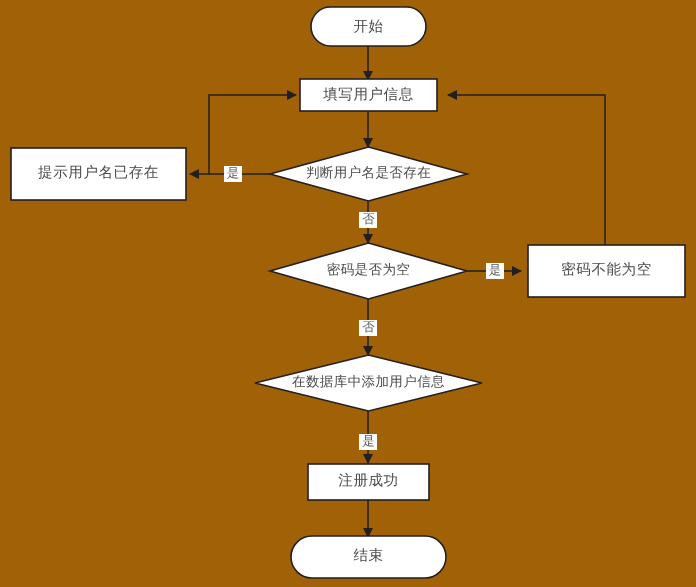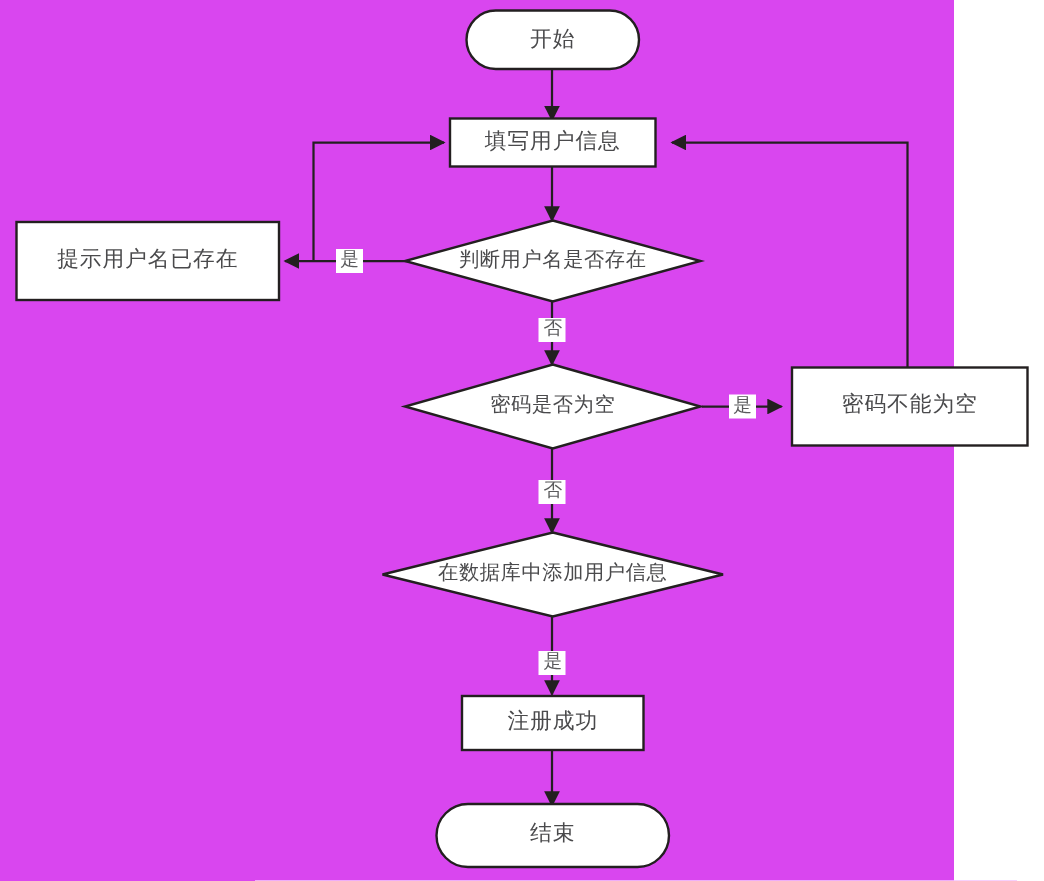--- a/index.html
+++ b/index.html
@@ -8,23 +8,23 @@
     background: #ffffff;
   }
   body {
     width: 696px;
     height: 587px;
     font-family: "Liberation Serif", "DejaVu Serif", serif;
     overflow: hidden;
   }
   #flow-root {
     position: relative;
-    width: 636px;
+    width: 696px;
     height: 587px;
-    background: #d946ef;
+    background: #a16207;
   }
   svg#flow-svg {
     position: absolute;
     top: 0;
     left: 0;
     width: 696px;
     height: 587px;
     display: block;
   }
   .shape-stroke {

